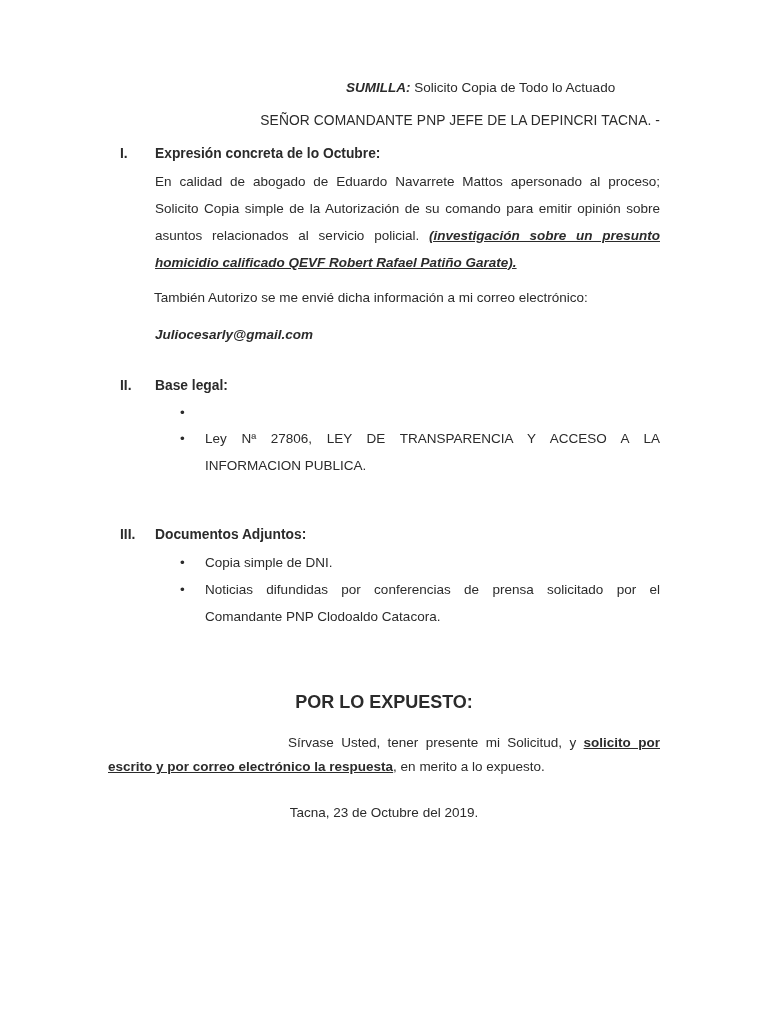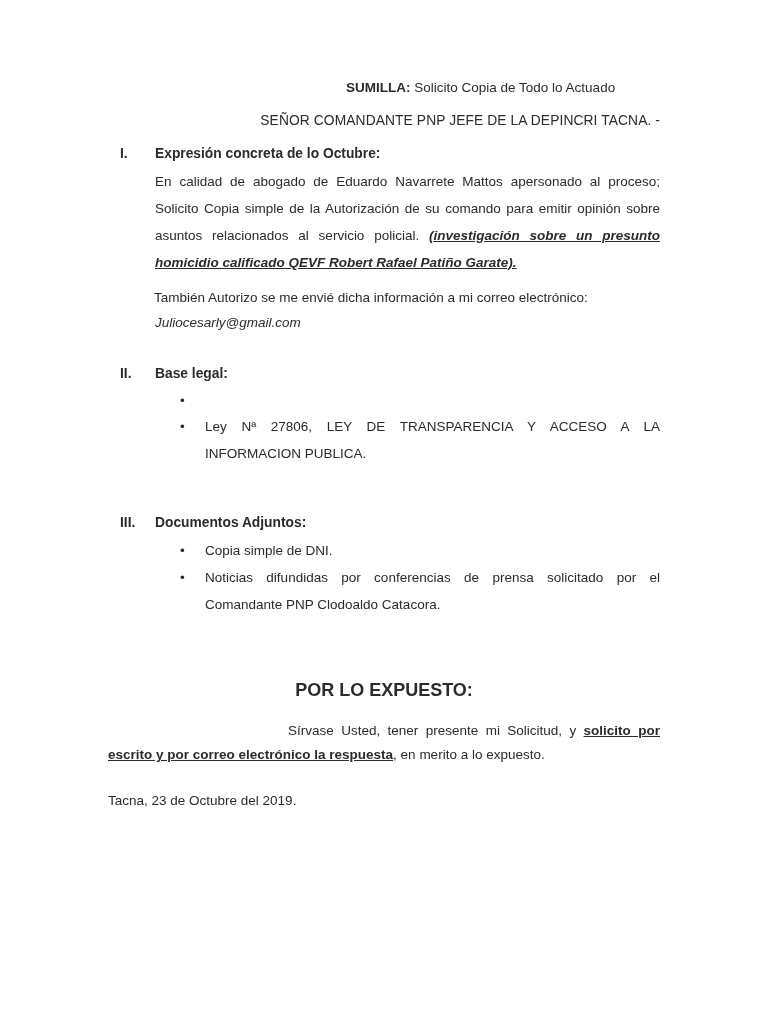--- a/index.html
+++ b/index.html
@@ -8,21 +8,21 @@
     position: relative;
     width: 768px;
     height: 1024px;
     background: #ffffff;
     color: #2b2b2b;
     font-family: "Liberation Sans", sans-serif;
     font-size: 13.5px;
     padding: 79px 108px 0 108px;
     overflow: hidden;
   }
-  .bold { font-weight: bold; }
+  .bold { font-weight: bold; font-style: italic; }
 
   .sumilla-line { margin: 0 0 16px 238px; line-height: 18px; white-space: nowrap; }
   .addressee-line { margin: 0 0 18px 0; font-weight: normal; font-size: 13.8px; letter-spacing: 0.1px; white-space: nowrap; text-align: right; }
 
   .recipient-block {
     margin: 0 0 10px 250px;
     width: 302px;
     text-align: justify;
     line-height: 22px;
   }
@@ -36,21 +36,21 @@
     margin: 0 0 0 47px;
     text-align: justify;
     line-height: 27px;
   }
   .emphasis {
     font-weight: bold;
     font-style: italic;
     text-decoration: underline;
   }
   .sec1-note { margin: 9px 0 0 46px; line-height: 25px; }
-  .sec1-email { margin: 0 0 0 47px; line-height: 25px; font-weight: normal; font-style: italic; }
+  .sec1-email { margin: 12px 0 0 47px; line-height: 25px; font-weight: bold; font-style: italic; }
 
   .section-2 { margin-top: 31px; }
   .section-3 { margin-top: 48px; }
 
   .bullet-list { margin: 0; }
   .bullet-row { display: flex; line-height: 27px; }
   .bullet-marker { flex: 0 0 25px; margin-left: 72px; text-align: left; }
   .bullet-text { flex: 1; text-align: justify; }
   .bullet-row.empty { min-height: 25px; line-height: 25px; }
 
@@ -61,21 +61,21 @@
     font-size: 18px;
   }
   .closing-para {
     margin-top: 13px;
     text-indent: 180px;
     text-align: justify;
     line-height: 24px;
   }
   .closing-emphasis { font-weight: bold; text-decoration: underline; }
 
-  .date-line { margin-top: 24px; text-align: left; line-height: 20px; }
+  .date-line { margin-top: 24px; text-align: center; line-height: 20px; }
 </style>
 </head>
 <body>
 
 <div class="page">
 
   <p class="sumilla-line"><span class="bold">SUMILLA:</span><span> Solicito Copia de Todo lo Actuado</span></p>
 
   <p class="addressee-line">SEÑOR COMANDANTE PNP JEFE DE LA DEPINCRI TACNA. -</p>
 

